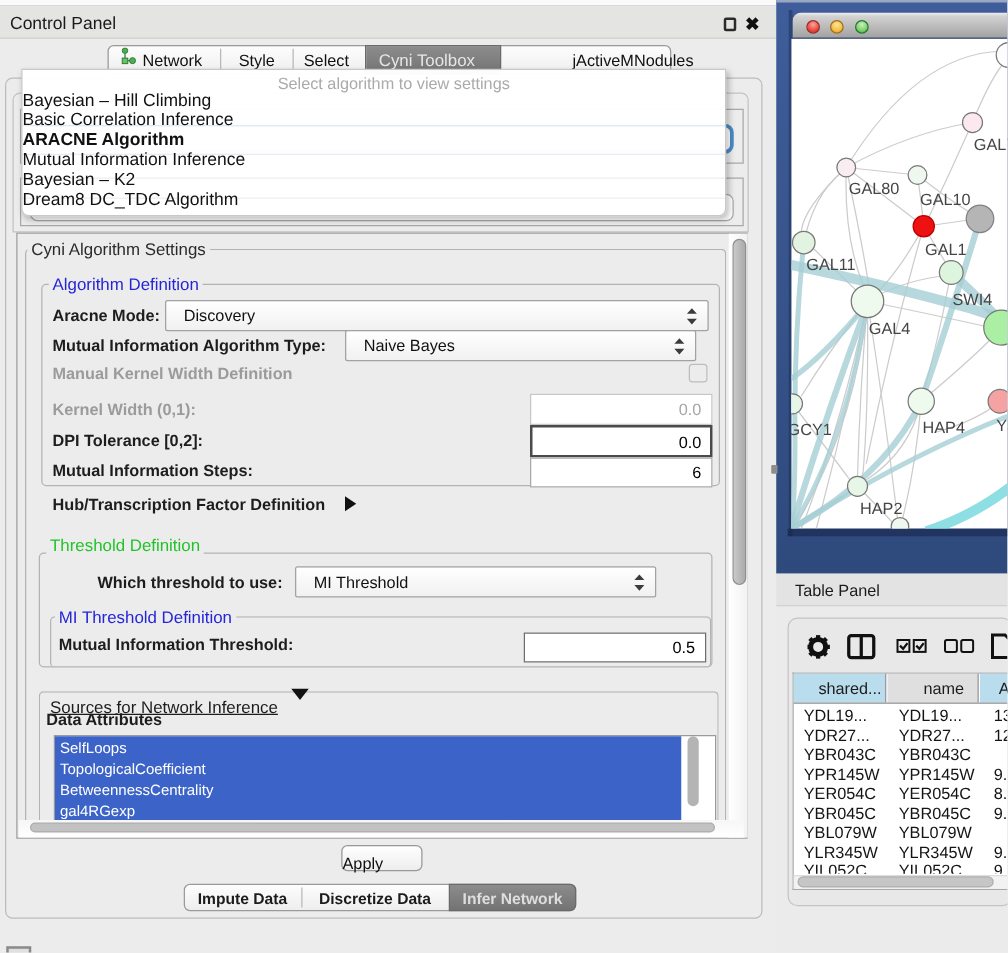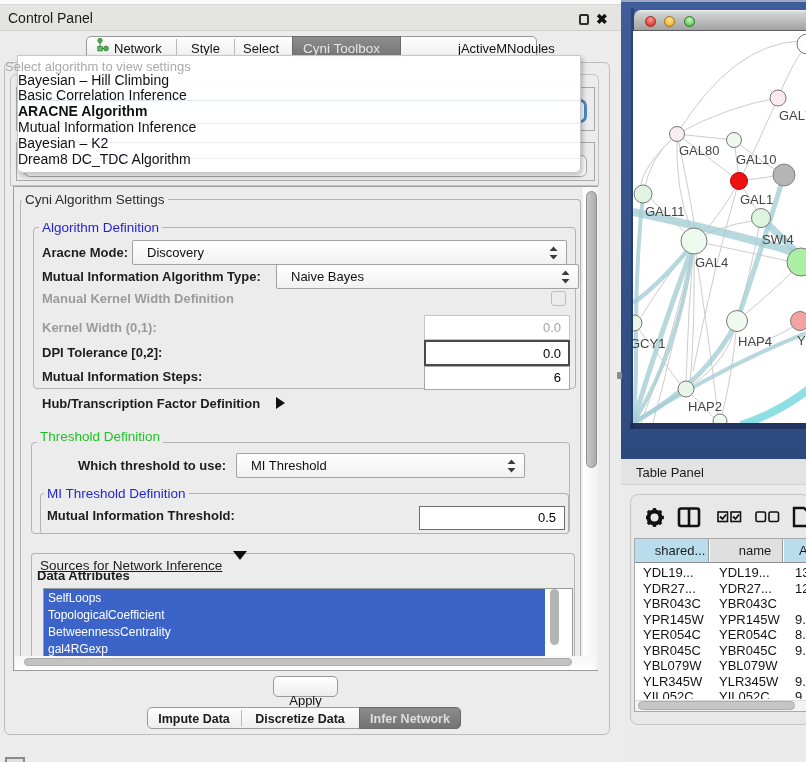--- a/index.html
+++ b/index.html
@@ -69,21 +69,21 @@
 
 <div class="lbl" style="left:42px;top:245px;">Aracne Mode:</div>
 <div class="combo" style="left:132px;top:240px;width:435px;height:25px;">
   <span class="ctext">Discovery</span>
   <svg style="position:absolute;right:8px;top:5px;" width="9" height="14" viewBox="0 0 9 14">
       <path d="M0.5 5 L4.5 0.5 L8.5 5 Z M0.5 9 L4.5 13.5 L8.5 9 Z" fill="#3c3c3c"></path>
     </svg>
 </div>
 
 <div class="lbl" style="left:42px;top:269px;">Mutual Information Algorithm Type:</div>
-<div class="combo" style="left:276px;top:264px;width:303px;height:25px;">
+<div class="combo" style="left:276px;top:264px;width:281px;height:25px;">
   <span class="ctext">Naive Bayes</span>
   <svg style="position:absolute;right:8px;top:5px;" width="9" height="14" viewBox="0 0 9 14">
       <path d="M0.5 5 L4.5 0.5 L8.5 5 Z M0.5 9 L4.5 13.5 L8.5 9 Z" fill="#3c3c3c"></path>
     </svg>
 </div>
 
 <div class="lbl dis" style="left:42px;top:291px;">Manual Kernel Width Definition</div>
 <div class="abs" style="left:551px;top:291px;width:15px;height:15px;background:#ececec;border:1px solid #bdbdbd;border-radius:3px;"></div>
 
 <div class="lbl dis" style="left:42px;top:320px;">Kernel Width (0,1):</div>
@@ -123,37 +123,37 @@
 
 <div class="abs" style="left:43px;top:588px;width:530px;height:70px;background:#fff;border:1px solid #9a9a9a;"></div>
 <div class="abs" style="left:44px;top:589px;width:501px;height:68px;background:#3c64c8;"></div>
 <div class="abs" style="left:48px;top:590px;font-size:12px;color:#fff;line-height:17px;">SelfLoops<br>TopologicalCoefficient<br>BetweennessCentrality<br>gal4RGexp</div>
 
 <div class="abs" style="left:550px;top:589px;width:9px;height:56px;background:#b4b4b4;border-radius:4.5px;"></div>
 
 <div class="abs" style="left:15px;top:656px;width:580px;height:14px;background:linear-gradient(#f6f6f6,#ffffff);"></div>
 <div class="abs" style="left:24px;top:658px;width:548px;height:8px;background:#c2c2c2;border:1px solid #ababab;border-radius:5px;"></div>
 
-<div class="abs" style="left:273px;top:676px;width:65px;height:21px;background:linear-gradient(#ffffff,#ededed);border:1px solid #999;border-radius:5px;text-align:center;font-size:13px;color:#111;padding-top:16px;">Apply</div>
+<div class="abs" style="left:273px;top:676px;width:65px;height:21px;background:linear-gradient(#ffffff,#ededed);border:1px solid #999;border-radius:5px;text-align:left;font-size:13px;color:#111;padding-top:6px;">Apply</div>
 
 <div class="abs" style="left:147px;top:707px;width:314px;height:22px;background:linear-gradient(#fdfdfd,#eeeeee);border:1px solid #9a9a9a;border-radius:5px;"></div>
 <div class="abs" style="left:359px;top:707px;width:102px;height:22px;background:linear-gradient(#8c8c8c,#737373);border:1px solid #6a6a6a;border-radius:0 5px 5px 0;"></div>
 <div class="abs" style="left:241px;top:710px;width:1px;height:16px;background:#b8b8b8;"></div>
 <div class="abs" style="left:147px;top:712px;width:94px;text-align:center;font-size:12.5px;font-weight:bold;color:#1c1c1c;">Impute Data</div>
 <div class="abs" style="left:241px;top:712px;width:118px;text-align:center;font-size:12.5px;font-weight:bold;color:#1c1c1c;">Discretize Data</div>
 <div class="abs" style="left:359px;top:712px;width:102px;text-align:center;font-size:12.5px;font-weight:bold;color:#dedede;">Infer Network</div>
 
 <div class="abs" style="left:5px;top:757px;width:20px;height:10px;background:#e0e0e0;border:2px solid #8a8a8a;"></div>
 
 <div class="abs" style="left:17px;top:55px;width:564px;height:118px;background:rgba(255,255,255,0.98);border:1px solid #c8c8c8;border-radius:0 0 6px 6px;box-shadow:2px 3px 5px rgba(0,0,0,0.25);"></div>
 <div class="abs" style="left:18px;top:100px;width:562px;height:1px;background:rgba(170,180,200,0.28);"></div>
 <div class="abs" style="left:18px;top:123px;width:562px;height:1px;background:rgba(170,180,200,0.25);"></div>
 <div class="abs" style="left:18px;top:142px;width:562px;height:1px;background:rgba(170,180,200,0.22);"></div>
 <div class="abs" style="left:18px;top:158px;width:562px;height:1px;background:rgba(170,180,200,0.22);"></div>
-<div class="abs" style="left:5px;top:59px;width:564px;text-align:left;font-size:13px;color:#aaaaaa;">Select algorithm to view settings</div>
+<div class="abs" style="left:33px;top:59px;width:564px;text-align:center;font-size:13px;color:#aaaaaa;">Select algorithm to view settings</div>
 <div class="abs" style="left:18px;top:72.5px;font-size:14px;color:#111;line-height:15.9px;">
 Bayesian – Hill Climbing<br>
 Basic Correlation Inference<br>
 <span class="bold">ARACNE Algorithm</span><br>
 Mutual Information Inference<br>
 Bayesian – K2<br>
 Dream8 DC_TDC Algorithm
 </div>
 
 <div class="abs" style="left:621px;top:0;width:185px;height:459px;background:linear-gradient(#3f5d9a,#2e4a7d);"></div>

